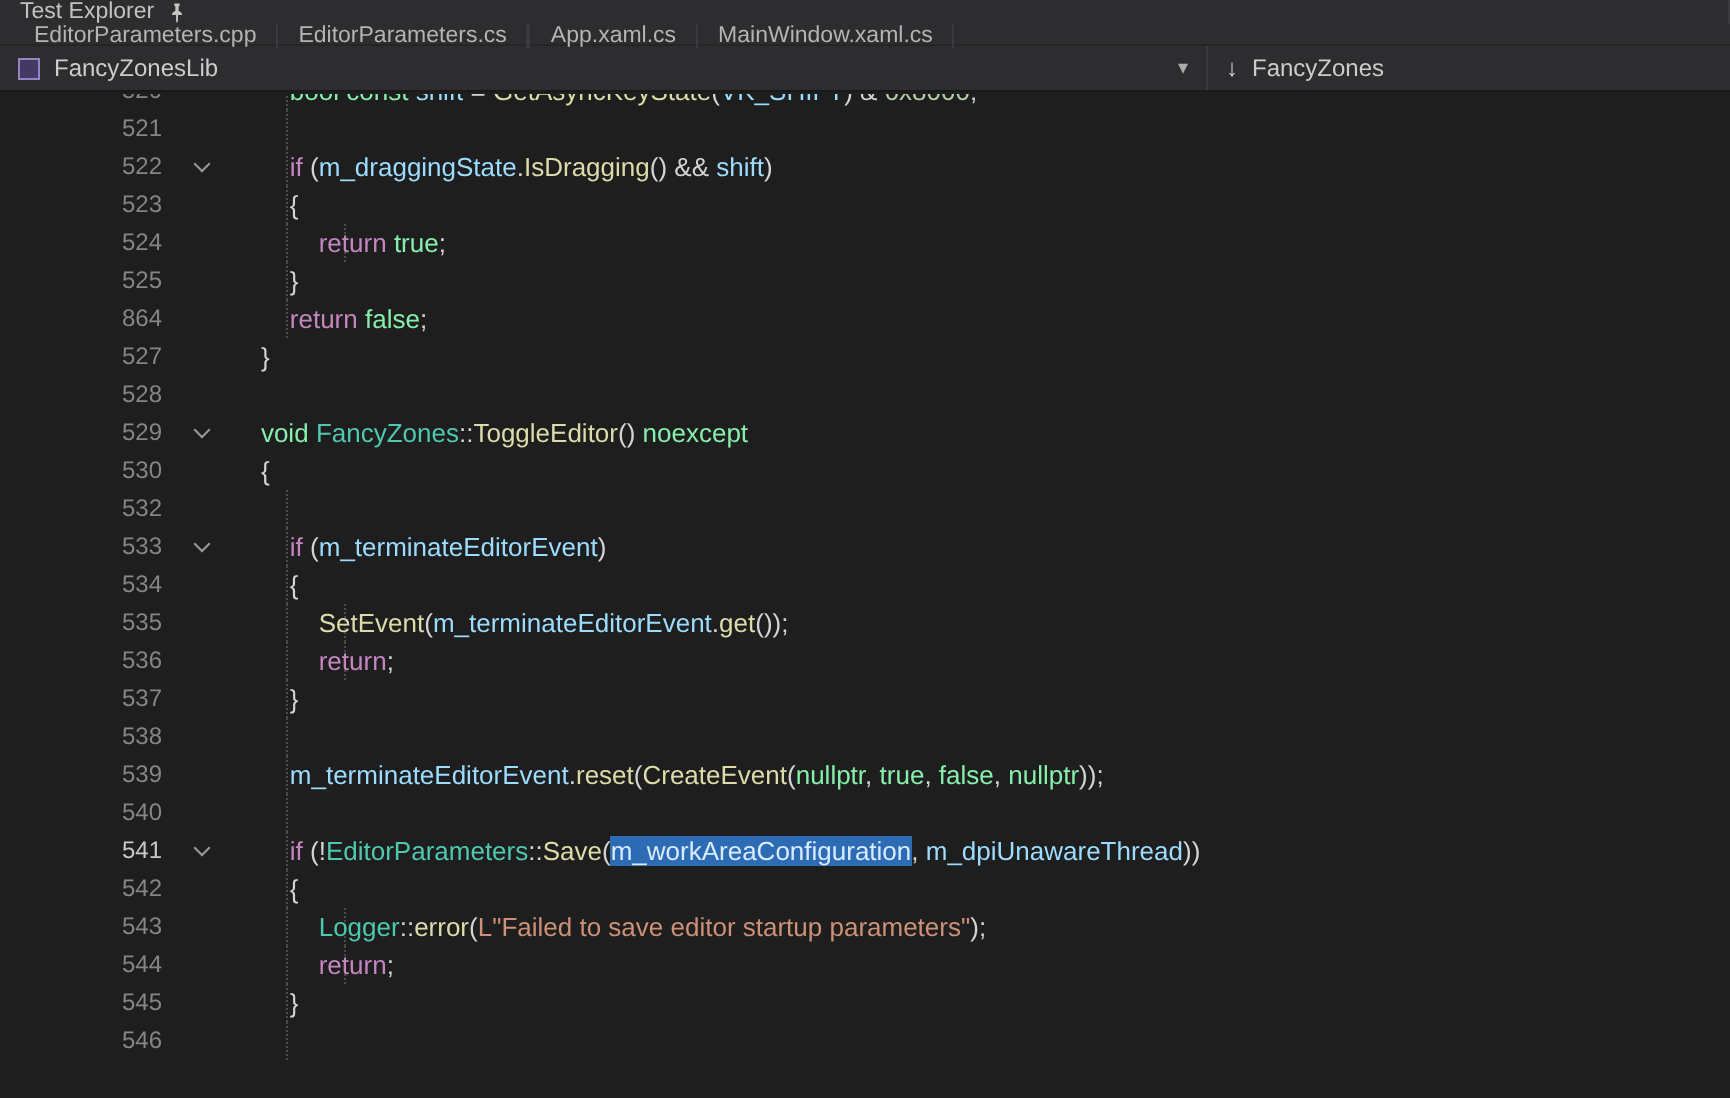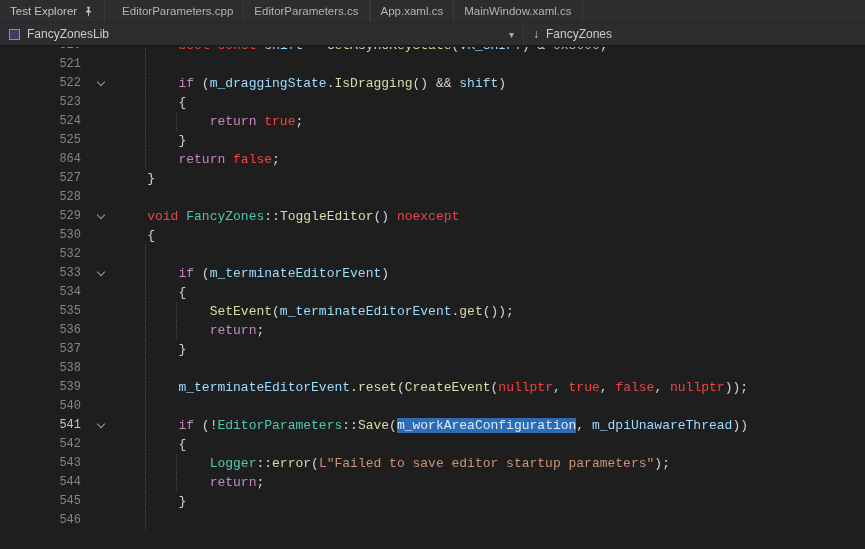--- a/index.html
+++ b/index.html
@@ -1,59 +1,59 @@
 <!DOCTYPE html>
 <html><head>
 <meta charset="utf-8">
 <style>
   * { margin:0; padding:0; box-sizing:border-box; }
   html,body { width:865px; height:549px; overflow:hidden; background:#1e1e1e;
     font-family:"Liberation Sans", sans-serif; }
   .app { position:relative; width:865px; height:549px; background:#1e1e1e; }
 
   
-  .tabbar { display:flex; height:22px; background:#2d2d30; align-items:stretch; }
+  .tabbar { display:flex; height:22px; background:#2d2d30; align-items:stretch;flex-direction:column; }
   .tab { display:flex; align-items:center; gap:6px; padding:0 10px; font-size:11.5px;
     color:#b4b4b4; border-right:1px solid #3a3a3e; cursor:default; white-space:nowrap; }
   .tab.tool { color:#c2c2c2; }
   .doc-tabs { display:flex; margin-left:7px; align-items:stretch; }
   .tab.active { background:#1e1e1e; color:#ffffff; box-shadow:inset 0 2px 0 #3a96dd; }
   .tab.gap { margin-left:0; border-left:1px solid #3a3a3e; }
   .tab-pin svg { display:block; }
   .tab-close { font-size:10px; color:#c5c5c5; line-height:1; }
 
   
   .navbar { display:flex; height:24px; background:#2d2d30; border-top:1px solid #252526;
     border-bottom:1px solid #191919; align-items:stretch; }
   .nav-dd { display:flex; align-items:center; gap:7px; padding:0 9px; font-size:12px;
     color:#cccccc; }
-  .nav-dd.project { width:524px; border-right:1px solid #3a3a3e; }
+  .nav-dd.project { width:604px; border-right:1px solid #3a3a3e; }
   .dd-chev { margin-left:auto; color:#ababab; font-size:10px; }
   .proj-icon { width:11px; height:11px; border:1px solid #9583c6; background:#433a63;
     display:inline-block; }
   .member-arrow { color:#d0d0d0; font-size:12px; }
 
   
   .editor { position:absolute; top:47px; left:0; right:0; bottom:0; overflow:hidden;
     background:#1e1e1e; }
   .lines { margin-top:-11px; }
   .row { display:flex; height:19px; line-height:19px;
-    font-family:Liberation Mono, monospace; }
+    font-family:Liberation Sans, sans-serif; }
   .ln { flex:none; width:88px; text-align:right; padding-right:7px; color:#858585;
     font-size:12px; }
   .ln.cur { color:#c8c8c8; }
   .fold { flex:none; width:26px; display:flex; align-items:center; justify-content:center; }
   .chev { width:6px; height:6px; border-right:1.4px solid #9a9a9a;
     border-bottom:1.4px solid #9a9a9a; transform:rotate(45deg); margin-top:-3px; }
   .code { position:relative; flex:1; font-size:13px; color:#d4d4d4; padding-left:2px;
     white-space:pre; overflow:hidden; }
   .guide { position:absolute; top:0; bottom:0; width:0; border-left:1px dotted #4a4a4a; }
   .toks { position:relative; }
   .tk-pl  { color:#d4d4d4; }
-  .tk-kw  { color:#ef4444; }
+  .tk-kw  { color:#86efac; }
   .tk-ctl { color:#c586c0; }
   .tk-type{ color:#4ec9b0; }
   .tk-fn  { color:#dcdcaa; }
   .tk-var { color:#9cdcfe; }
   .tk-str { color:#ce9178; }
   .tk-num { color:#b5cea8; }
   .tk-sel { color:#d9ecff; background:#2d6cb4; }
 </style>
 </head>
 <body>

